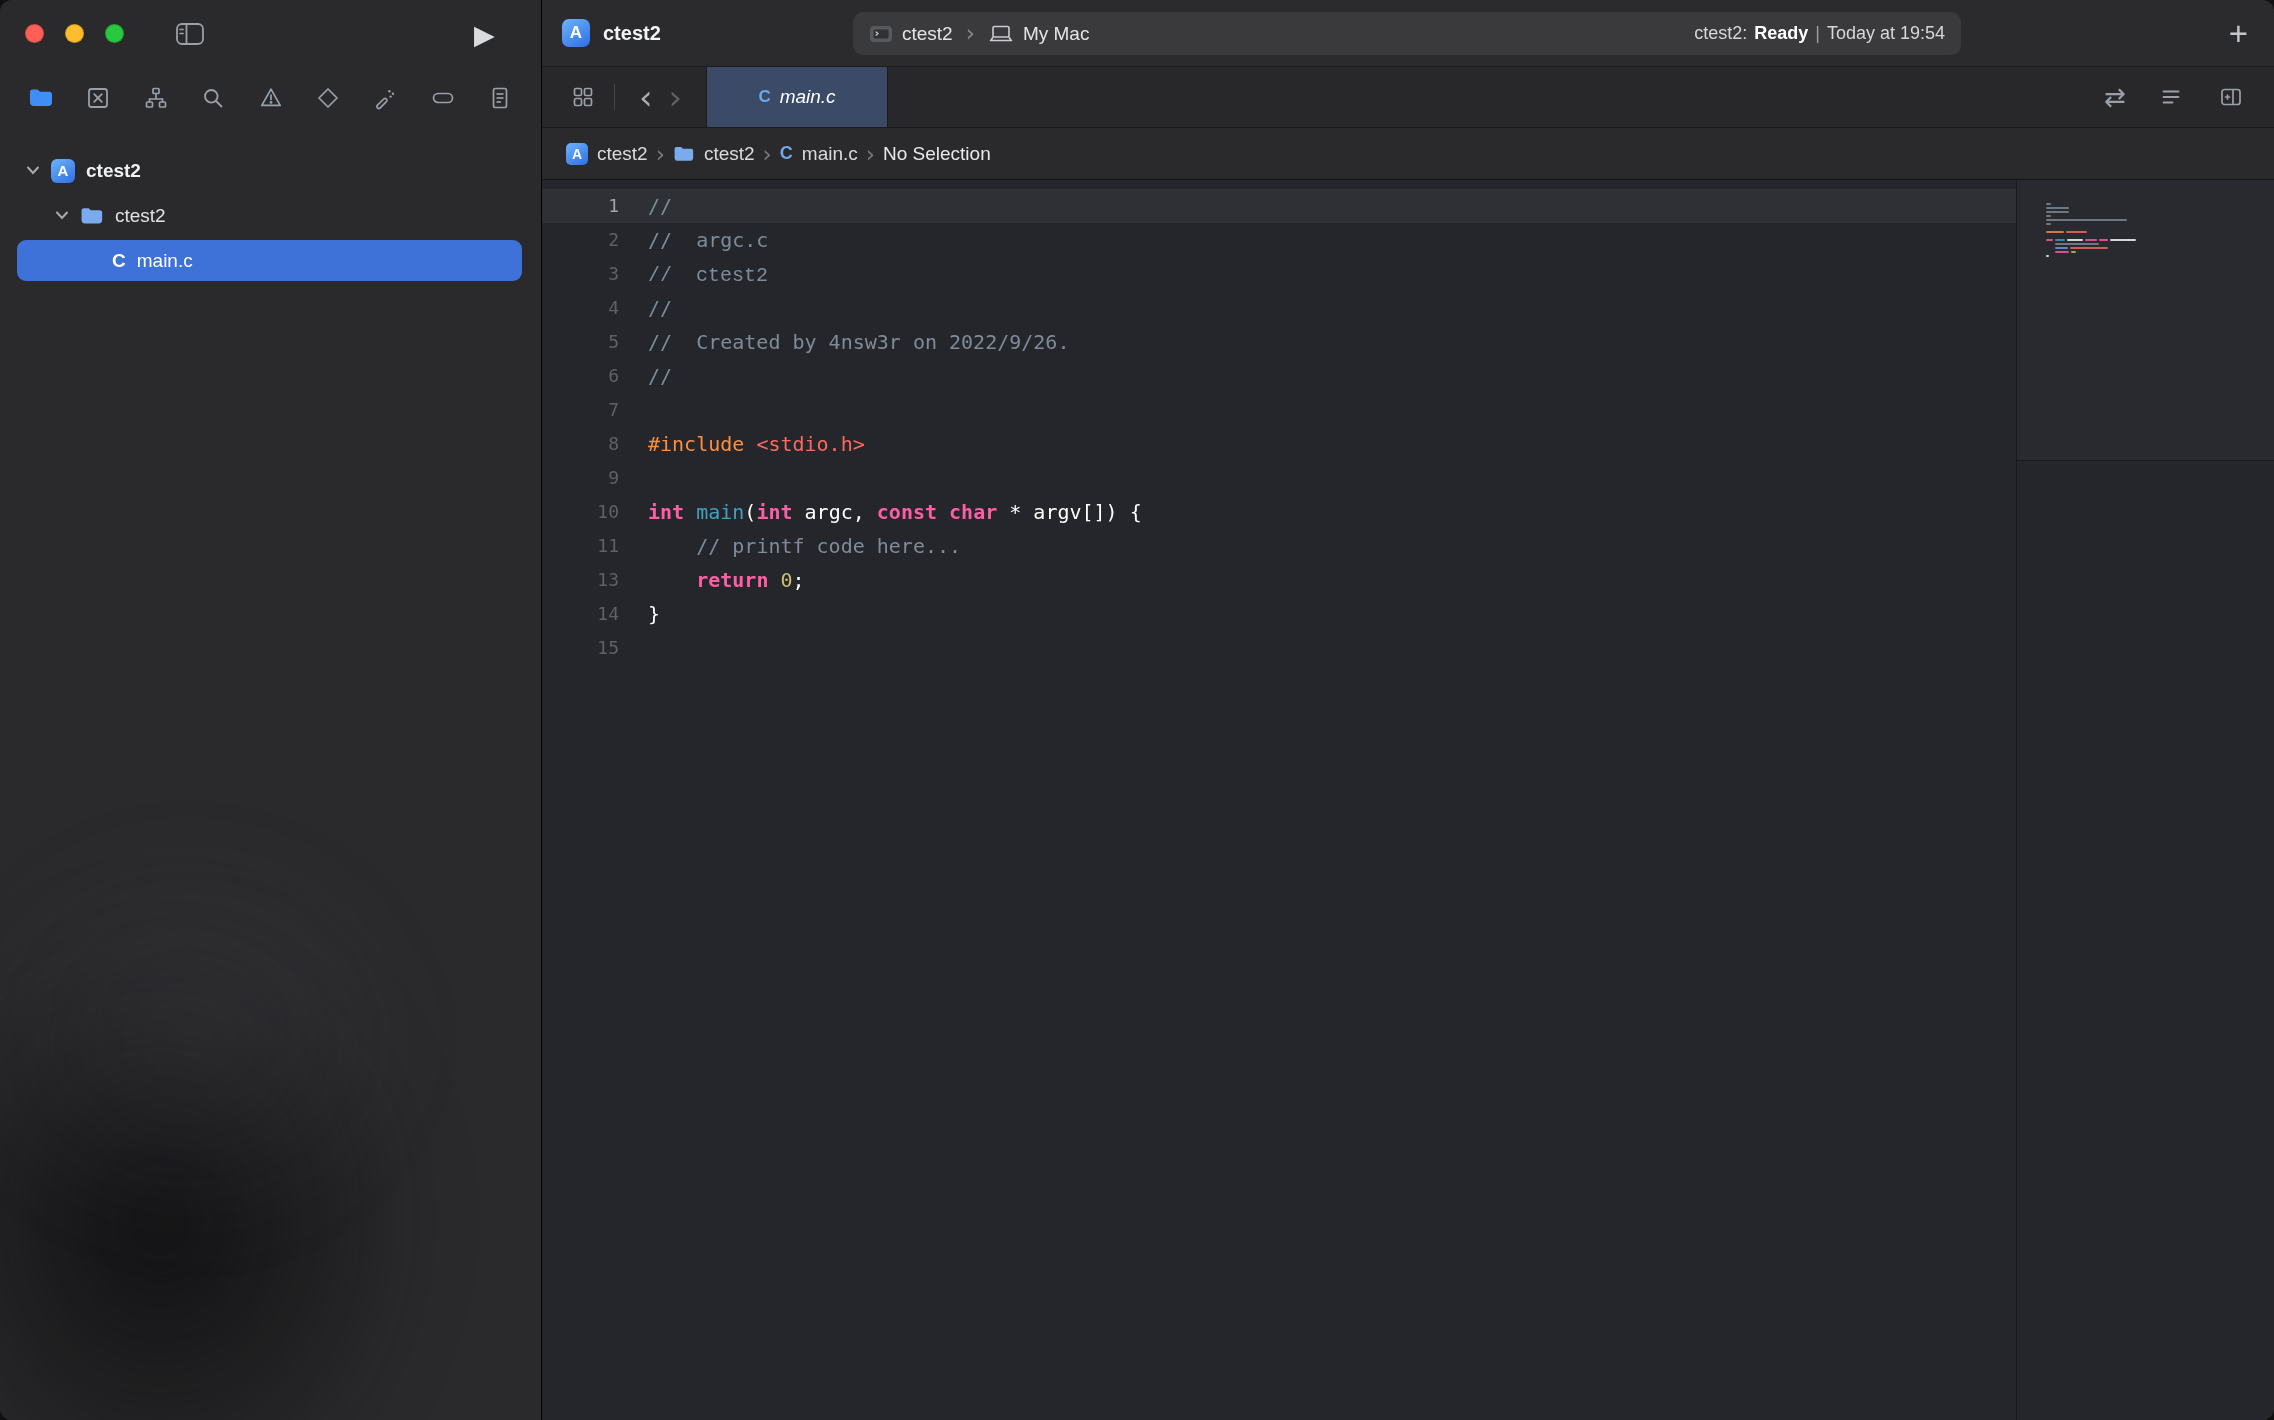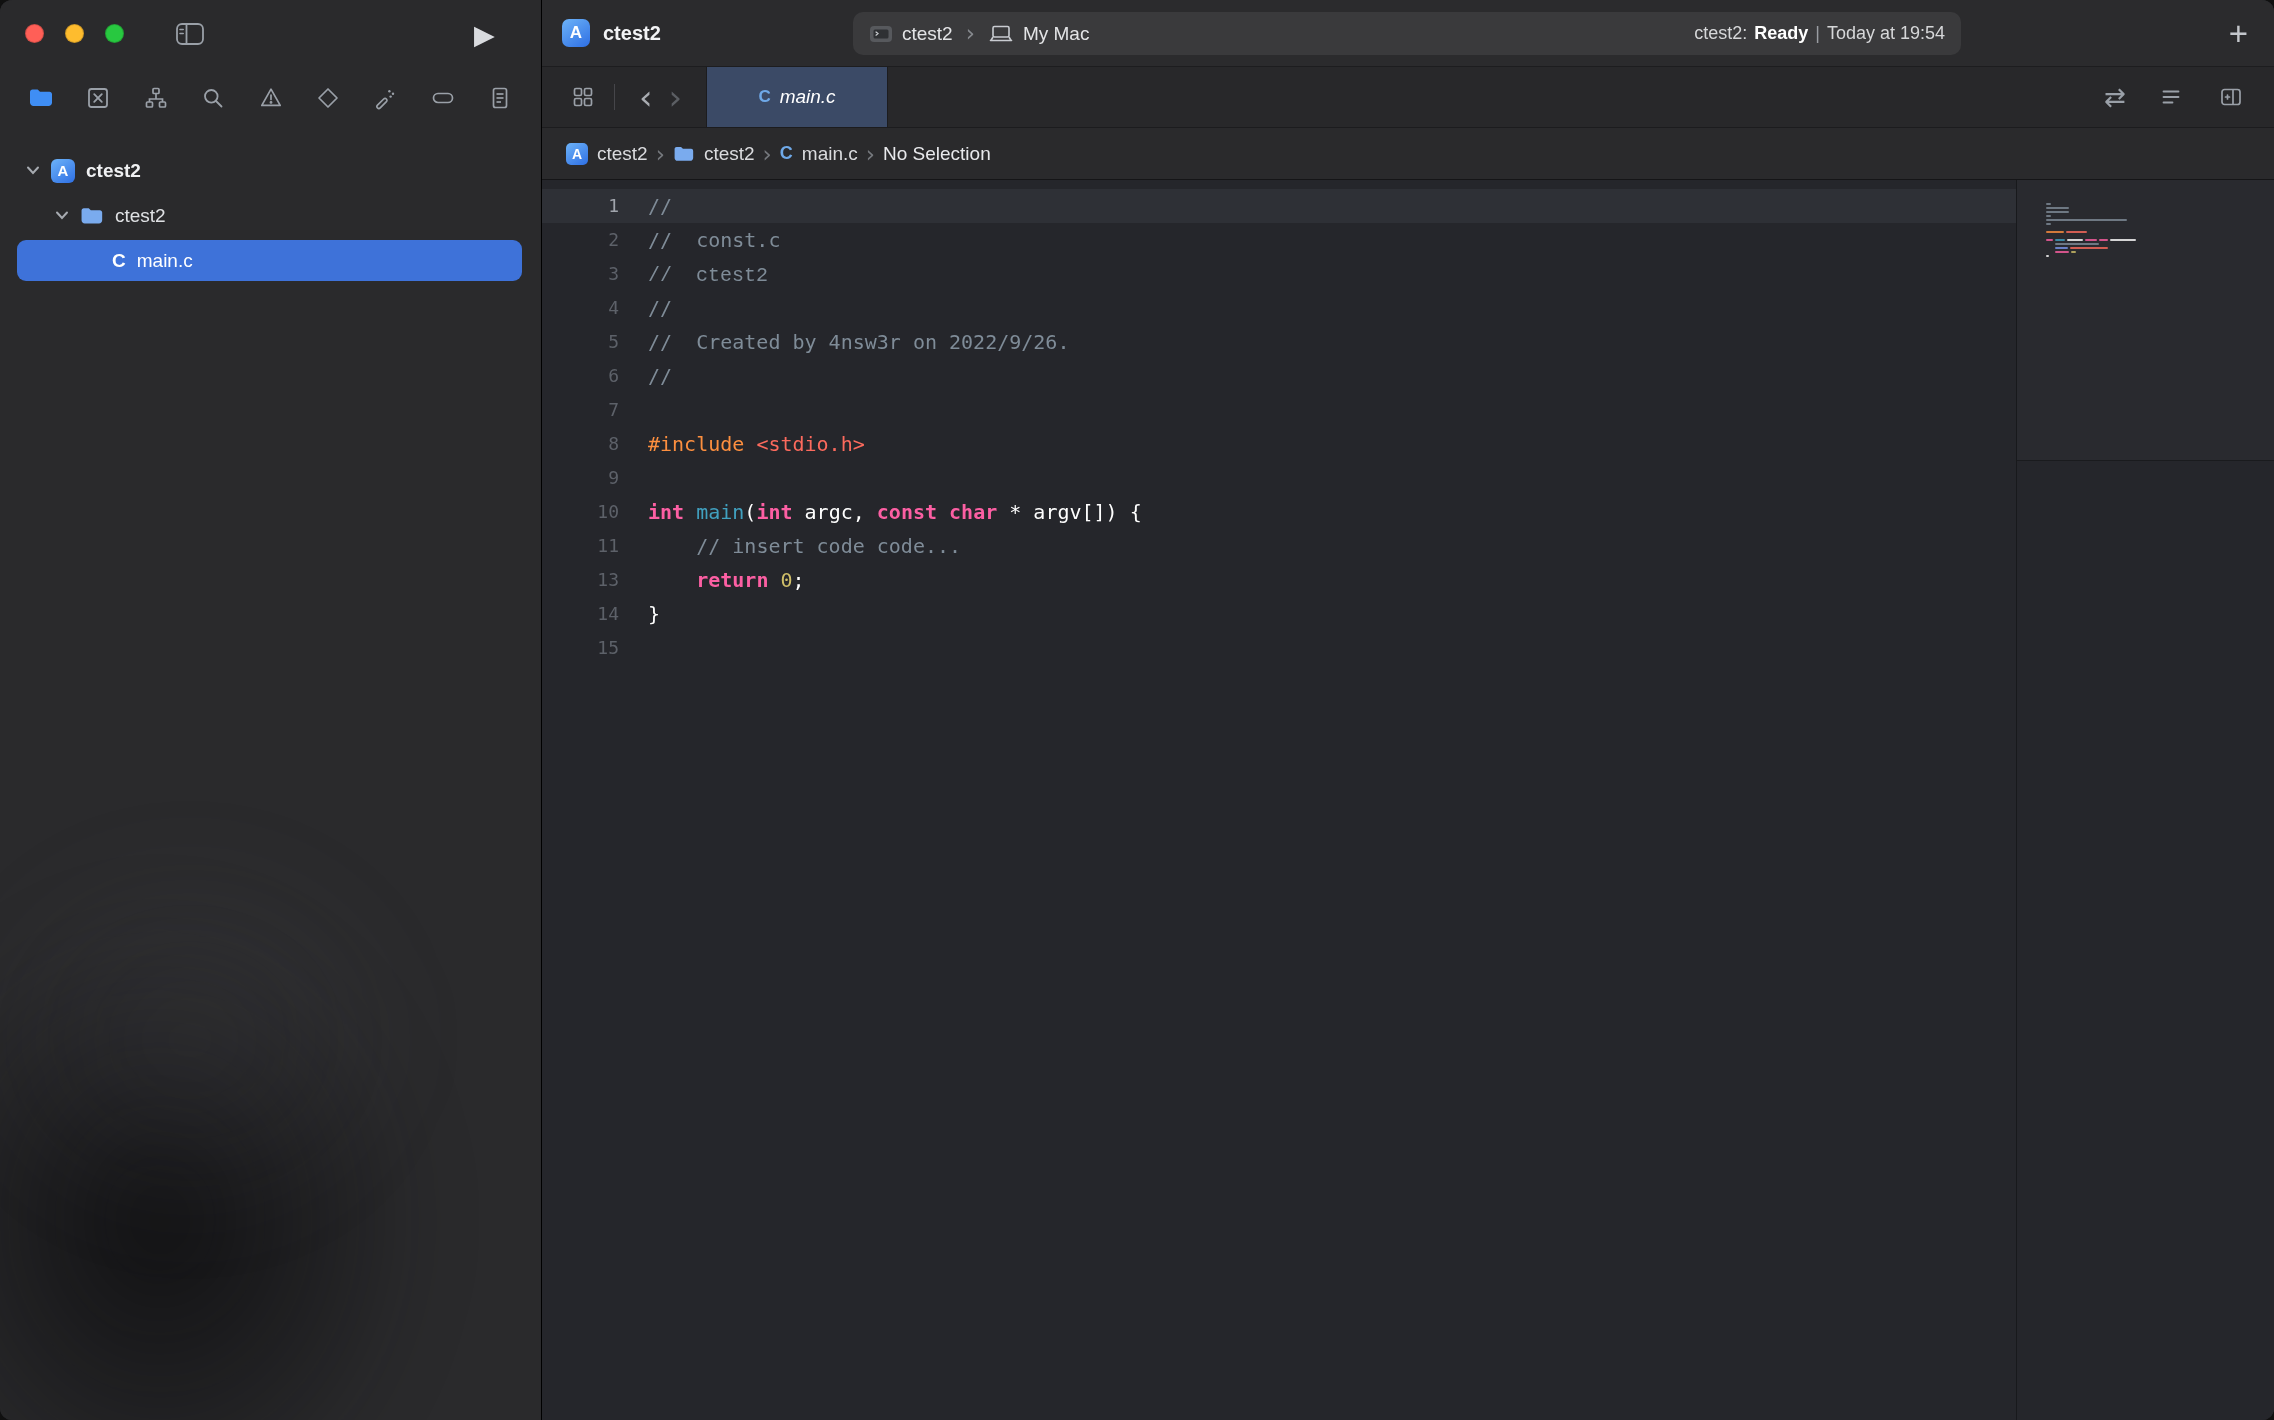--- a/index.html
+++ b/index.html
@@ -333,30 +333,30 @@
       </span>
       <span class="jump-sep">›</span>
       <span class="jump-item jump-last">
         <span>No Selection</span>
       </span>
     </div>
 
     <div class="editor-wrap">
       <div class="code-area">
           <div class="code-line current"><span class="gutter-num">1</span><span class="code-text"><span style="color: rgb(127, 140, 152);">//</span></span></div>
-          <div class="code-line"><span class="gutter-num">2</span><span class="code-text"><span style="color: rgb(127, 140, 152);">//  const.c</span></span></div>
+          <div class="code-line"><span class="gutter-num">2</span><span class="code-text"><span style="color: rgb(127, 140, 152);">//  argc.c</span></span></div>
           <div class="code-line"><span class="gutter-num">3</span><span class="code-text"><span style="color: rgb(127, 140, 152); font-family: Liberation Mono, monospace;">//  ctest2</span></span></div>
           <div class="code-line"><span class="gutter-num">4</span><span class="code-text"><span style="color: rgb(127, 140, 152);">//</span></span></div>
           <div class="code-line"><span class="gutter-num">5</span><span class="code-text"><span style="color: rgb(127, 140, 152);">//  Created by 4nsw3r on 2022/9/26.</span></span></div>
           <div class="code-line"><span class="gutter-num">6</span><span class="code-text"><span style="color: rgb(127, 140, 152);">//</span></span></div>
           <div class="code-line"><span class="gutter-num">7</span><span class="code-text"></span></div>
           <div class="code-line"><span class="gutter-num">8</span><span class="code-text"><span style="color: rgb(253, 143, 63); font-weight: 400;">#include</span><span style="color: rgb(255, 255, 255);"> </span><span style="color: rgb(252, 106, 93);">&lt;stdio.h&gt;</span></span></div>
           <div class="code-line"><span class="gutter-num">9</span><span class="code-text"></span></div>
           <div class="code-line"><span class="gutter-num">10</span><span class="code-text"><span style="color: rgb(252, 95, 163); font-weight: 700;">int</span><span style="color: rgb(255, 255, 255);"> </span><span style="color: rgb(65, 161, 192);">main</span><span style="color: rgb(255, 255, 255);">(</span><span style="color: rgb(252, 95, 163); font-weight: 700;">int</span><span style="color: rgb(255, 255, 255);"> argc, </span><span style="color: rgb(252, 95, 163); font-weight: 700;">const</span><span style="color: rgb(255, 255, 255);"> </span><span style="color: rgb(252, 95, 163); font-weight: 700;">char</span><span style="color: rgb(255, 255, 255);"> * argv[]) {</span></span></div>
-          <div class="code-line"><span class="gutter-num">11</span><span class="code-text"><span style="color: rgb(255, 255, 255);">    </span><span style="color: rgb(127, 140, 152);">// insert code code...</span></span></div>
+          <div class="code-line"><span class="gutter-num">11</span><span class="code-text"><span style="color: rgb(255, 255, 255);">    </span><span style="color: rgb(127, 140, 152);">// printf code here...</span></span></div>
           <div class="code-line"><span class="gutter-num">13</span><span class="code-text"><span style="color: rgb(255, 255, 255);">    </span><span style="color: rgb(252, 95, 163); font-weight: 700;">return</span><span style="color: rgb(255, 255, 255);"> </span><span style="color: rgb(208, 191, 105);">0</span><span style="color: rgb(255, 255, 255);">;</span></span></div>
           <div class="code-line"><span class="gutter-num">14</span><span class="code-text"><span style="color: rgb(255, 255, 255);">}</span></span></div>
           <div class="code-line"><span class="gutter-num">15</span><span class="code-text"></span></div>
         </div>
       <div class="minimap">
         <div class="minimap-viewport"></div>
         <div class="minimap-doc">
             <div class="mm-row">
               <span class="mm-seg" style="width: 5px; background: rgb(127, 140, 152);"></span>
             </div>

